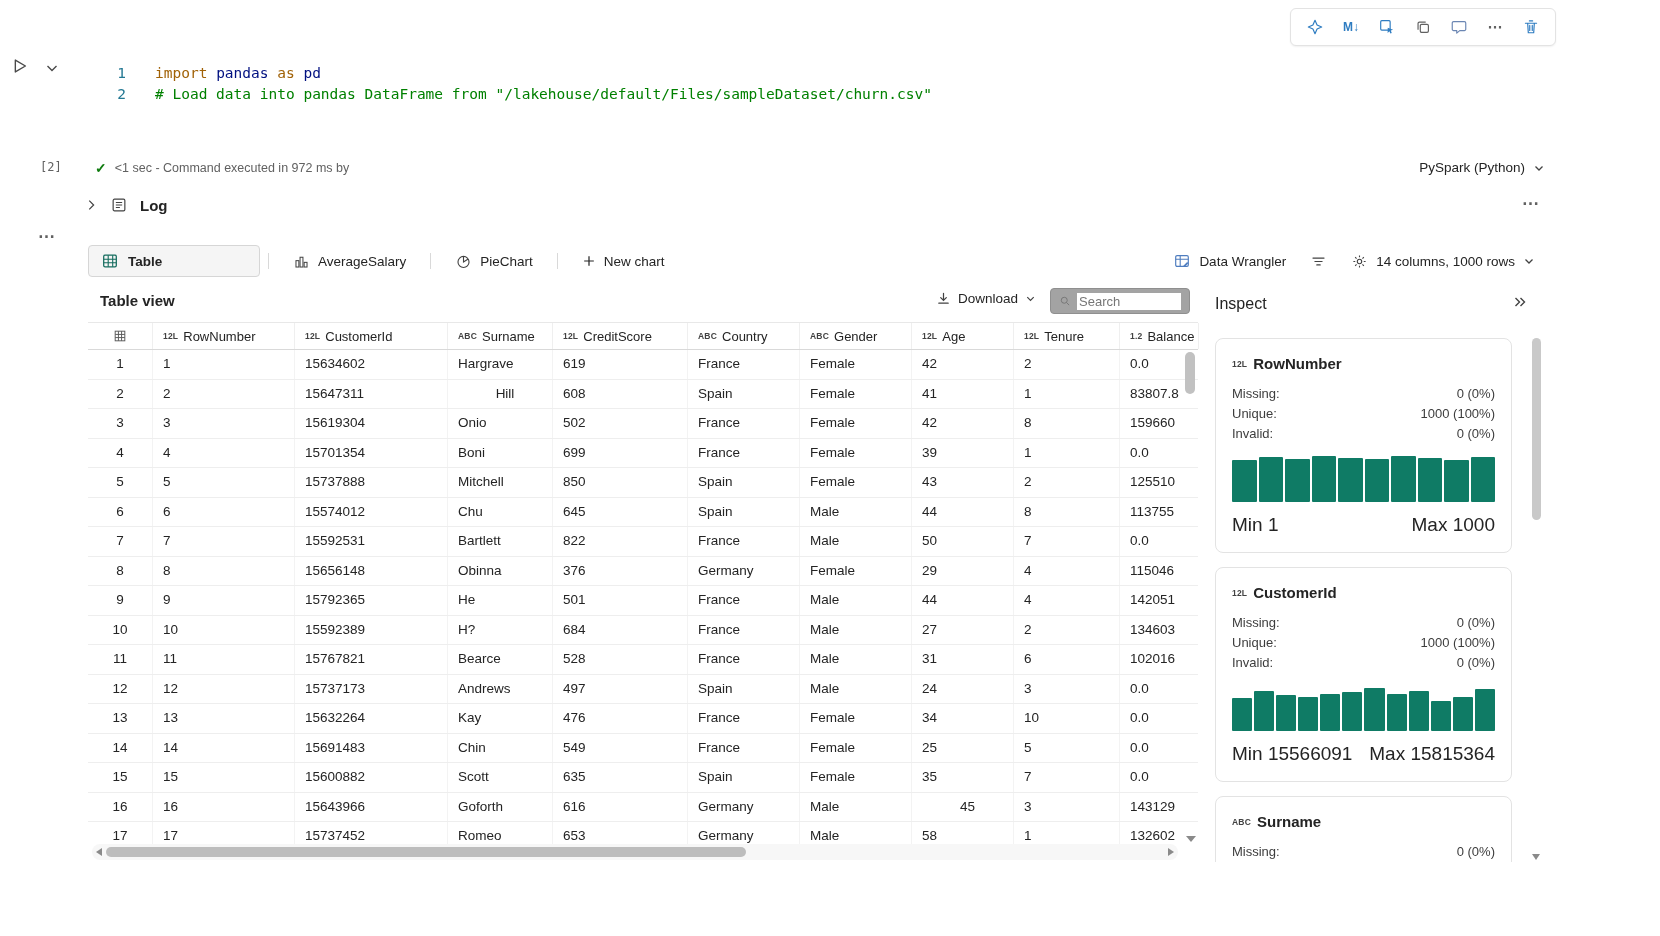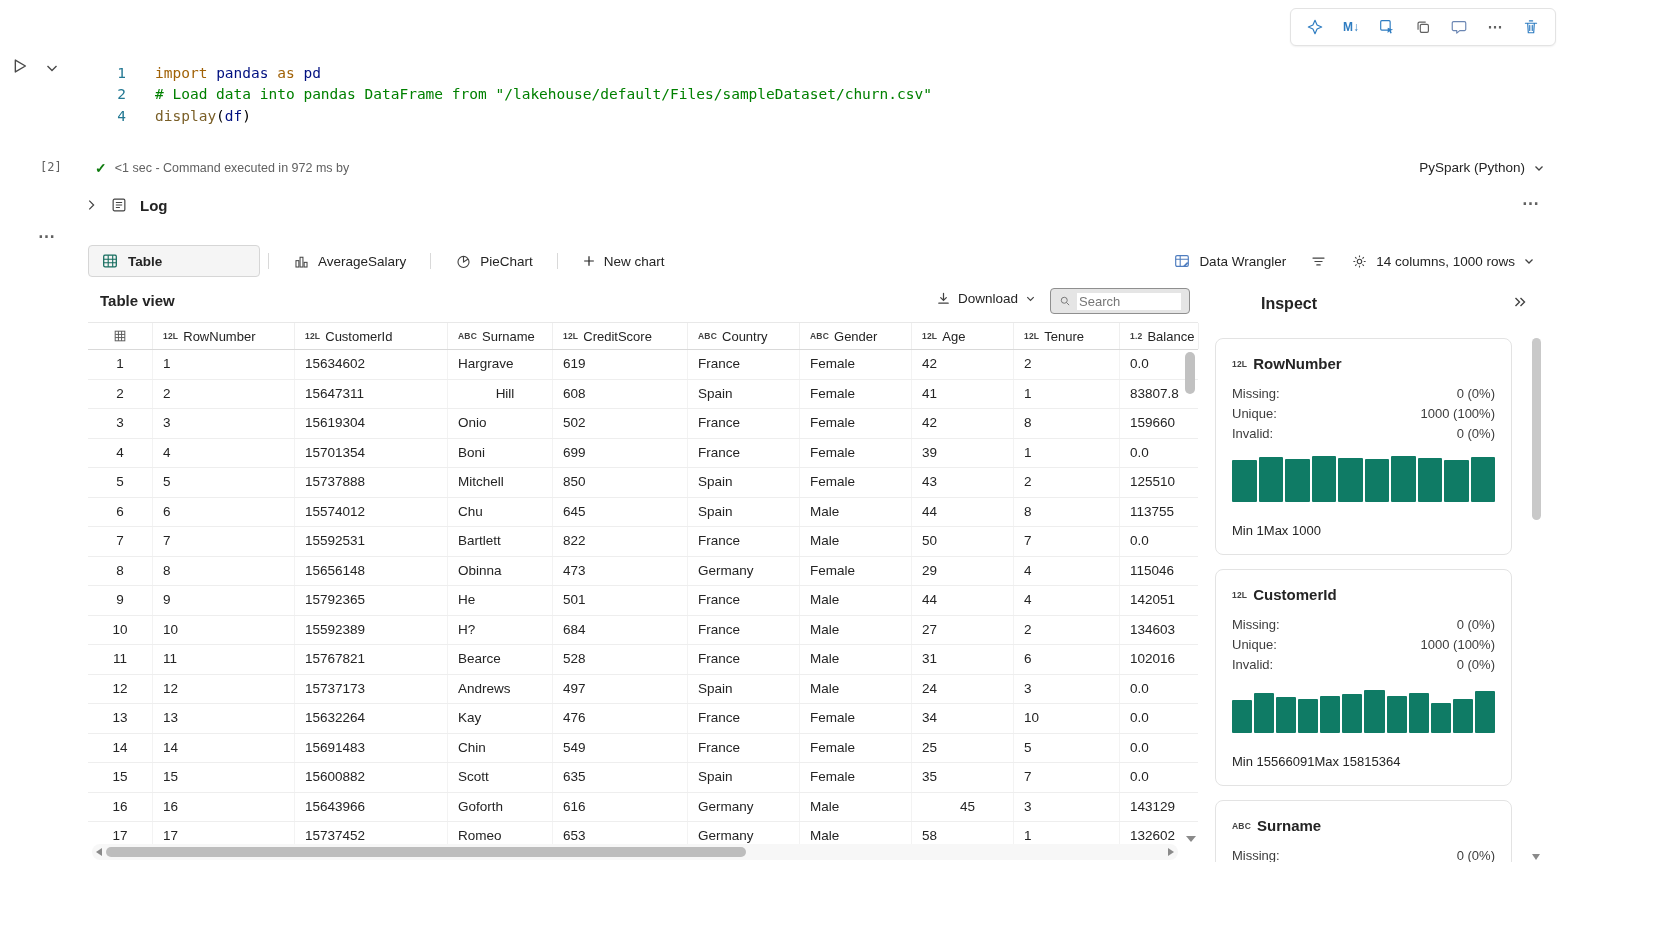--- a/index.html
+++ b/index.html
@@ -46,21 +46,21 @@
   .tab-right{margin-left:auto;display:flex;align-items:center;gap:24px;padding-right:10px;}
   .dw{display:flex;align-items:center;gap:8px;font-size:13.5px;cursor:pointer;}
   .summary{display:flex;align-items:center;gap:8px;font-size:13.5px;cursor:pointer;}
   .icon-btn{background:none;border:none;padding:0;display:flex;align-items:center;cursor:pointer;}
 
   
   .table-toolbar{position:absolute;left:0;top:44px;width:1110px;height:32px;}
   .tv-title{position:absolute;left:12px;top:4px;font-size:15px;font-weight:700;}
   .download{position:absolute;left:842px;top:2px;display:flex;align-items:center;gap:7px;font-size:13.5px;background:none;border:none;cursor:pointer;color:#242424;}
   .searchbox{position:absolute;left:962px;top:0;width:140px;height:26px;border:1px solid #8f8f8f;border-radius:4px;
-    display:flex;align-items:center;gap:6px;padding:0 8px;box-sizing:border-box;background:#e5e5e5;}
+    display:flex;align-items:center;gap:6px;padding:0 8px;box-sizing:border-box;background:#a3a3a3;}
   .searchbox input{border:none;outline:none;width:100px;font-size:13px;font-family:"Liberation Sans",sans-serif;color:#242424;}
   .searchbox input::placeholder{color:#767676;}
 
   .grid{position:absolute;left:0;top:78px;width:1110px;}
   .grid-header{display:flex;height:28px;border-top:1px solid #e8e8e8;border-bottom:1px solid #d9d9d9;box-sizing:border-box;}
   .hcell{flex:none;display:flex;align-items:center;gap:5px;padding-left:10px;box-sizing:border-box;
     border-right:1px solid #efefef;font-size:13px;color:#242424;cursor:pointer;overflow:hidden;white-space:nowrap;}
   .hcell.first{justify-content:center;padding-left:0;}
   .ctype{font-size:8.5px;font-weight:700;color:#424242;letter-spacing:.2px;}
   .grid-body{height:494px;overflow:hidden;}
@@ -73,29 +73,29 @@
   .vscroll{position:absolute;left:1094px;top:106px;width:16px;height:494px;}
   .vthumb{position:absolute;top:2px;left:3px;width:10px;height:42px;background:#c1c1c1;border-radius:5px;cursor:pointer;}
   .vdown{position:absolute;bottom:2px;left:4px;width:0;height:0;border-left:5px solid transparent;border-right:5px solid transparent;border-top:6px solid #8a8a8a;cursor:pointer;}
   .hscroll{position:absolute;left:4px;top:600px;width:1086px;height:16px;background:#f7f7f7;border-radius:8px;}
   .harrow-l{position:absolute;left:4px;top:4px;width:0;height:0;border-top:4.5px solid transparent;border-bottom:4.5px solid transparent;border-right:6px solid #8a8a8a;cursor:pointer;}
   .harrow-r{position:absolute;right:4px;top:4px;width:0;height:0;border-top:4.5px solid transparent;border-bottom:4.5px solid transparent;border-left:6px solid #8a8a8a;cursor:pointer;}
   .hthumb{position:absolute;left:14px;top:3px;width:640px;height:10px;background:#bdbdbd;border-radius:5px;cursor:pointer;}
 
   
   .inspect-head{position:absolute;left:1127px;top:50px;width:313px;display:flex;justify-content:space-between;align-items:center;}
-  .inspect-title{font-size:16px;font-weight:700;margin-left:46px;}
+  .inspect-title{font-size:16px;font-weight:400;}
   .collapse-btn{background:none;border:none;padding:0;cursor:pointer;}
   .cards{position:absolute;left:1127px;top:94px;width:297px;height:524px;overflow:hidden;display:flex;flex-direction:column;gap:14px;}
   .icard{flex:none;border:1px solid #e3e3e3;border-radius:8px;padding:16px;background:#fff;box-sizing:border-box;}
   .icard-title{display:flex;align-items:center;gap:6px;margin-bottom:12px;font-size:15px;font-weight:700;}
   .stat-row{display:flex;justify-content:space-between;font-size:13px;color:#3d3d3d;line-height:20px;}
   .hist{margin-top:12px;height:46px;display:flex;align-items:flex-end;gap:2px;}
   .hbar{flex:1;background:#0F7B65;border-radius:1px;}
-  .minmax{margin-top:21px;display:flex;font-size:13px;color:#242424;}
+  .minmax{margin-top:12px;display:flex;justify-content:space-between;font-size:19px;color:#242424;}
 
   .inspect-scroll{position:absolute;left:1442px;top:86px;width:14px;height:532px;}
   .ithumb{position:absolute;top:8px;left:2px;width:9px;height:182px;background:#c9c9c9;border-radius:5px;cursor:pointer;}
   .idown{position:absolute;bottom:2px;left:2px;width:0;height:0;border-left:4.5px solid transparent;border-right:4.5px solid transparent;border-top:6px solid #8a8a8a;cursor:pointer;}
 </style>
 </head>
 <body>
 
 <div class="screen">
 
@@ -143,21 +143,20 @@
   <button class="gutter-chevron">
     <svg width="16" height="16" viewBox="0 0 16 16">
         <path d="M3.5 6l4.5 4.5L12.5 6" fill="none" stroke="#4a4a4a" stroke-width="1.4"></path>
       </svg>
   </button>
   <div class="exec-count">[2]</div>
 
   <div class="code-lines">
       <div class="code-line"><span class="line-num">1</span><span class="tok tok-kw">import</span><span class="tok tok-pl"> </span><span class="tok tok-id">pandas</span><span class="tok tok-pl"> </span><span class="tok tok-kw">as</span><span class="tok tok-pl"> </span><span class="tok tok-id">pd</span></div>
       <div class="code-line"><span class="line-num">2</span><span class="tok tok-cm"># Load data into pandas DataFrame from "/lakehouse/default/Files/sampleDataset/churn.csv"</span></div>
-      <div class="code-line"><span class="line-num">4</span><span class="tok tok-fn">display</span><span class="tok tok-pl">(</span><span class="tok tok-id">df</span><span class="tok tok-pl">)</span></div>
     </div>
 
   <div class="status-row">
     <span class="check">✓</span>
     <span class="status-text">&lt;1 sec - Command executed in 972 ms by</span>
   </div>
   <div class="kernel">
     <span class="kernel-label">PySpark (Python)</span>
     <svg width="12" height="12" viewBox="0 0 12 12">
         <path d="M2.5 4.5L6 8l3.5-3.5" fill="none" stroke="#424242" stroke-width="1.3"></path>
@@ -391,21 +390,21 @@
             <div class="gcell" style="width: 112px;">Male</div>
             <div class="gcell" style="width: 102px;">50</div>
             <div class="gcell" style="width: 106px;">7</div>
             <div class="gcell" style="width: 79px;">0.0</div>
           </div>
           <div class="grow">
             <div class="gcell idx" style="width: 65px;">8</div>
             <div class="gcell" style="width: 142px;">8</div>
             <div class="gcell" style="width: 153px;">15656148</div>
             <div class="gcell" style="width: 105px;">Obinna</div>
-            <div class="gcell" style="width: 135px;">473</div>
+            <div class="gcell" style="width: 135px;">376</div>
             <div class="gcell" style="width: 112px;">Germany</div>
             <div class="gcell" style="width: 112px;">Female</div>
             <div class="gcell" style="width: 102px;">29</div>
             <div class="gcell" style="width: 106px;">4</div>
             <div class="gcell" style="width: 79px;">115046</div>
           </div>
           <div class="grow">
             <div class="gcell idx" style="width: 65px;">9</div>
             <div class="gcell" style="width: 142px;">9</div>
             <div class="gcell" style="width: 153px;">15792365</div>

